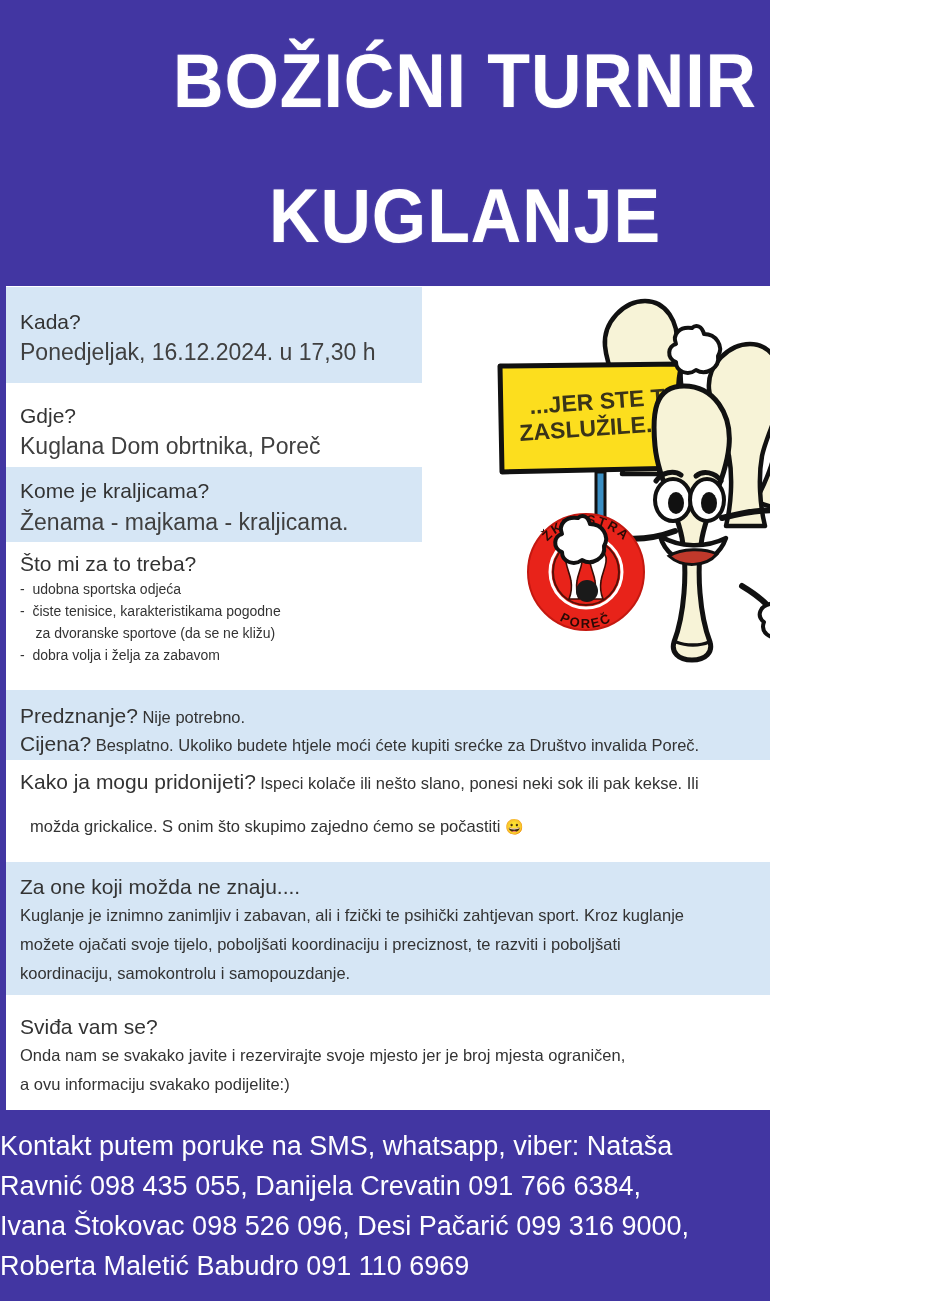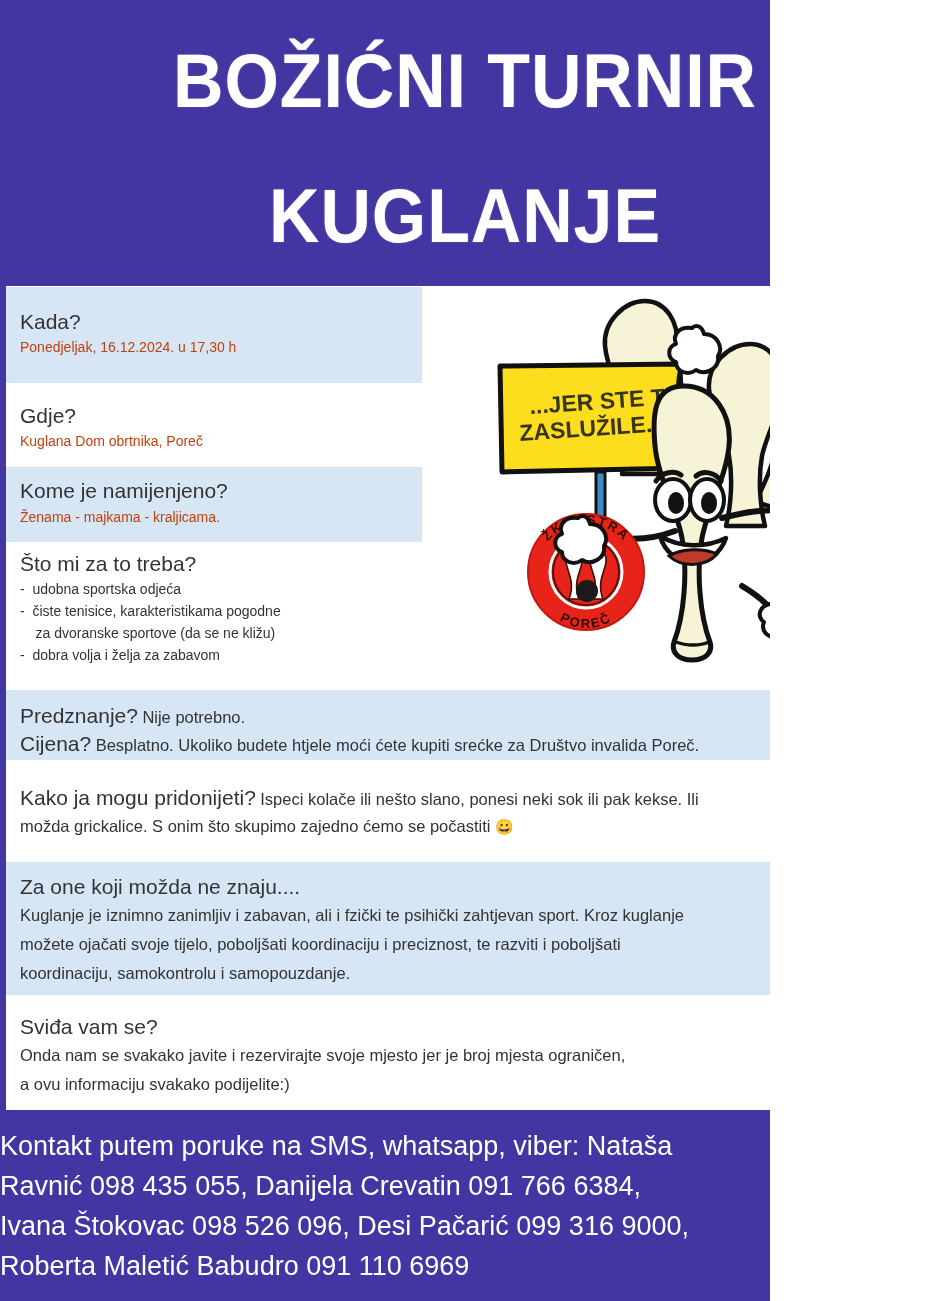--- a/index.html
+++ b/index.html
@@ -74,22 +74,22 @@
     color: #2b2b2b;
     font-family: "Liberation Sans", sans-serif;
   }
   .q {
     font-size: 21px;
     color: #333333;
     line-height: 1.25;
     white-space: nowrap;
   }
   .a {
-    font-size: 14px;
-    color: #c2410c;
+    font-size: 23px;
+    color: #404040;
     line-height: 1.3;
   }
   .inline-q {
     font-size: 21px;
     color: #333333;
   }
   .inline-a {
     font-size: 16.5px;
     color: #333333;
   }
@@ -152,44 +152,44 @@
 
     <div class="band" style="left:0px; top:404px; width:918px; height:70px;"></div>
     <div class="band" style="left:0px; top:576px; width:918px; height:133px;"></div>
 
     <div class="txtblock q" style="left:14px; top:23px;">Kada?</div>
     <div class="txtblock a" style="left:14px; top:52px;">Ponedjeljak, 16.12.2024. u 17,30 h</div>
 
     <div class="txtblock q" style="left:14px; top:117px;">Gdje?</div>
     <div class="txtblock a" style="left:14px; top:146px;">Kuglana Dom obrtnika, Poreč</div>
 
-    <div class="txtblock q" style="left:14px; top:192px;">Kome je namijenjeno?</div>
+    <div class="txtblock q" style="left:14px; top:192px;">Kome je kraljicama?</div>
     <div class="txtblock a" style="left:14px; top:222px;">Ženama - majkama - kraljicama.</div>
 
     <div class="txtblock q" style="left:14px; top:265px;">Što mi za to treba?</div>
     <div class="txtblock bullets" style="left:14px; top:295px; white-space:pre;">-  udobna sportska odjeća</div>
     <div class="txtblock bullets" style="left:14px; top:317px; white-space:pre;">-  čiste tenisice, karakteristikama pogodne</div>
     <div class="txtblock bullets" style="left:14px; top:339px; white-space:pre;">    za dvoranske sportove (da se ne kližu)</div>
     <div class="txtblock bullets" style="left:14px; top:361px; white-space:pre;">-  dobra volja i želja za zabavom</div>
 
     <div class="txtblock" style="left:14px; top:418px; white-space:nowrap;">
       <span class="inline-q">Predznanje?</span>
       <span class="inline-a">Nije potrebno.</span>
     </div>
 
     <div class="txtblock" style="left:14px; top:446px; white-space:nowrap;">
       <span class="inline-q">Cijena?</span>
       <span class="inline-a">Besplatno. Ukoliko budete htjele moći ćete kupiti srećke za Društvo invalida Poreč.</span>
     </div>
 
-    <div class="txtblock" style="left:14px; top:500px; white-space:nowrap;">
+    <div class="txtblock" style="left:14px; top:484px; white-space:nowrap;">
       <span class="inline-q">Kako ja mogu pridonijeti?</span>
       <span class="inline-a">Ispeci kolače ili nešto slano, ponesi neki sok ili pak kekse. Ili</span>
     </div>
-    <div class="txtblock" style="left:14px; top:531px; white-space:nowrap;">
+    <div class="txtblock" style="left:24px; top:531px; white-space:nowrap;">
       <span class="inline-a">možda grickalice. S onim što skupimo zajedno ćemo se počastiti</span>
       <span class="emoji">😀</span>
     </div>
 
     <div class="txtblock q" style="left:14px; top:588px;">Za one koji možda ne znaju....</div>
     <div class="txtblock para" style="left:14px; top:618px; white-space:nowrap;">Kuglanje je iznimno zanimljiv i zabavan, ali i fzički te psihički zahtjevan sport.  Kroz kuglanje</div>
     <div class="txtblock para" style="left:14px; top:647px; white-space:nowrap;">možete ojačati svoje tijelo, poboljšati koordinaciju i preciznost, te razviti i poboljšati</div>
     <div class="txtblock para" style="left:14px; top:676px; white-space:nowrap;">koordinaciju, samokontrolu i samopouzdanje.</div>
 
     <div class="txtblock q" style="left:14px; top:728px;">Sviđa vam se?</div>

